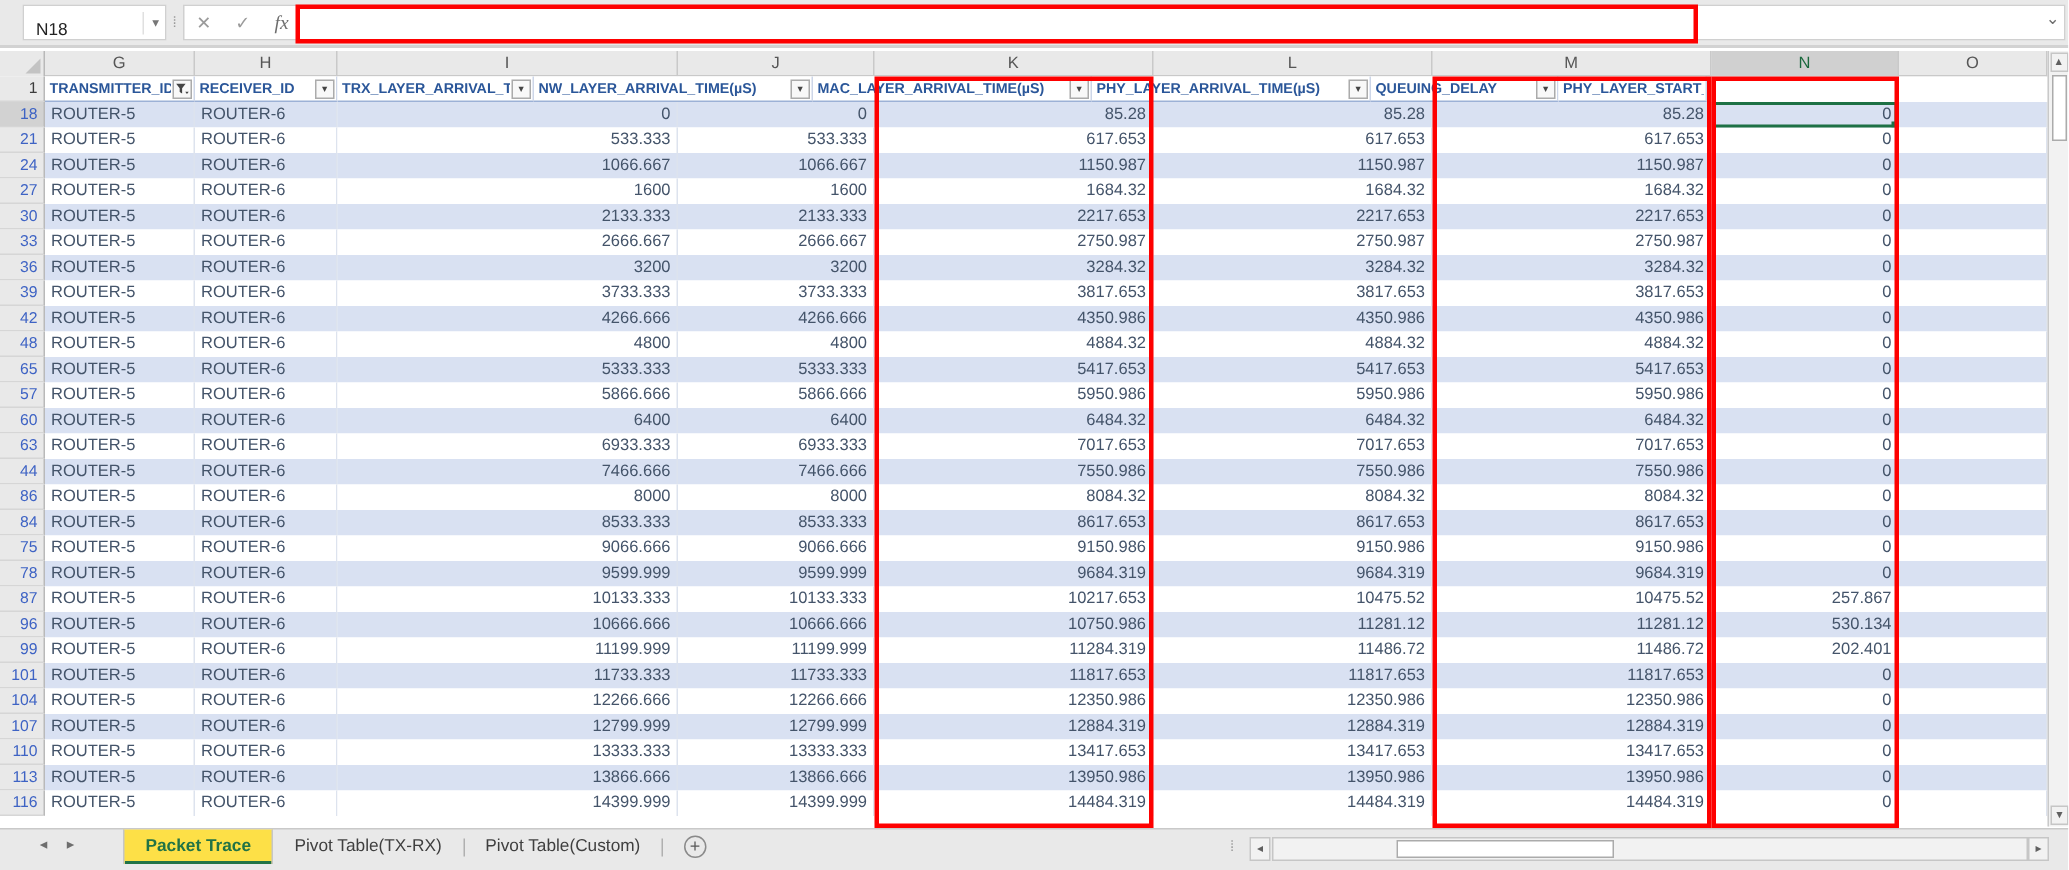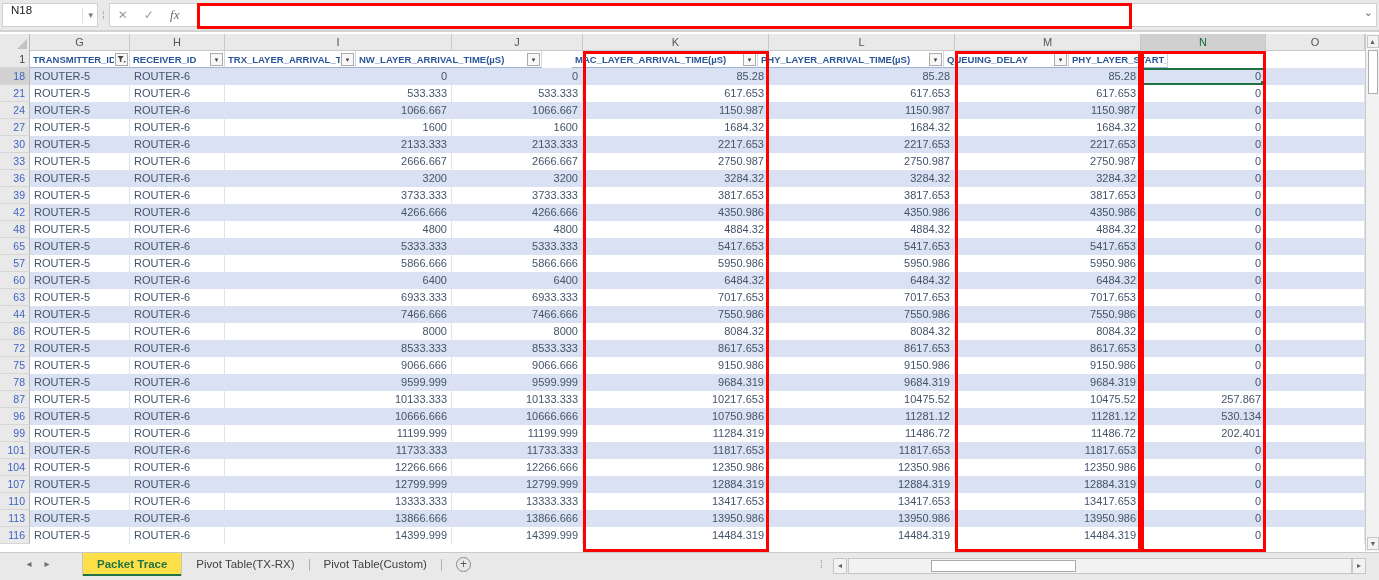--- a/index.html
+++ b/index.html
@@ -4,21 +4,21 @@
 <style>
   * { margin:0; padding:0; box-sizing:border-box; }
   html,body { background:#fff; }
   body { font-family:"Liberation Sans", sans-serif; }
   .app { position:relative; width:1379px; height:580px; background:#fff; overflow:hidden; }
 
   
   .formula-row { position:absolute; left:0; top:0; width:1379px; height:32px;
     background:#e9e9e9; border-bottom:2px solid #d2d2d2; display:flex; align-items:center; padding:0 2px; }
   .name-box { width:96px; height:24px; background:#fff; border:1px solid #d0d0d0;
-    display:flex; align-items:flex-start; font-size:11.5px; color:#222; padding-left:8px; position:relative; }
+    display:flex; align-items:flex-end; font-size:11.5px; color:#222; padding-left:8px; position:relative;margin-left:13px; }
   .name-box .nb-arrow { position:absolute; right:4px; top:4px; font-size:9px; color:#777;
     border-left:1px solid #e0e0e0; padding-left:5px; line-height:15px; }
   .dots { color:#9a9a9a; font-size:10px; margin:0 4px; letter-spacing:0; }
   .formula-field { flex:1; height:24px; background:#fff; border:1px solid #d0d0d0;
     display:flex; align-items:center; font-size:11.5px; position:relative; }
   .fxbtn { color:#9b9b9b; font-size:12px; width:26px; text-align:center; }
   .fxbtn.fx { font-style:italic; font-family:"Liberation Serif", serif; color:#6d6d6d; font-size:13px; }
   .formula-text { margin-left:22px; color:#1a1a1a; white-space:nowrap; }
   .red-box-formula { position:absolute; left:197px; top:3px; width:935px; height:26px;
     border:3px solid #fe0000; pointer-events:none; z-index:30; }
@@ -143,21 +143,21 @@
         <span class="fbtn">▾</span>
       </div>
       <div class="hcell" style="width: 131px; flex: 0 0 131px;">
         <span class="hlabel">TRX_LAYER_ARRIVAL_TIME(µS)</span>
         <span class="fbtn">▾</span>
       </div>
       <div class="hcell" style="width: 186px; flex: 0 0 186px;">
         <span class="hlabel">NW_LAYER_ARRIVAL_TIME(µS)</span>
         <span class="fbtn">▾</span>
       </div>
-      <div class="hcell" style="width: 186px; flex: 0 0 186px; margin-left: 30px;">
+      <div class="hcell" style="width: 186px; flex: 0 0 186px;">
         <span class="hlabel">MAC_LAYER_ARRIVAL_TIME(µS)</span>
         <span class="fbtn">▾</span>
       </div>
       <div class="hcell" style="width: 186px; flex: 0 0 186px;">
         <span class="hlabel">PHY_LAYER_ARRIVAL_TIME(µS)</span>
         <span class="fbtn">▾</span>
       </div>
       <div class="hcell" style="width: 125px; flex: 0 0 125px;">
         <span class="hlabel">QUEUING_DELAY</span>
         <span class="fbtn">▾</span>
@@ -354,21 +354,21 @@
         <div class="cell" style="width: 95px; flex: 0 0 95px;">ROUTER-6</div>
         <div class="cell num" style="width: 227px; flex: 0 0 227px;">8000</div>
         <div class="cell num" style="width: 131px; flex: 0 0 131px;">8000</div>
         <div class="cell num" style="width: 186px; flex: 0 0 186px;">8084.32</div>
         <div class="cell num" style="width: 186px; flex: 0 0 186px;">8084.32</div>
         <div class="cell num" style="width: 186px; flex: 0 0 186px;">8084.32</div>
         <div class="cell num" style="width: 125px; flex: 0 0 125px;">0</div>
         <div class="cell num" style="width: 99px; flex: 0 0 99px;"></div>
       </div>
       <div class="drow">
-        <div class="rowhead filtered">72</div>
+        <div class="rowhead filtered">84</div>
         <div class="cell band" style="width: 100px; flex: 0 0 100px;">ROUTER-5</div>
         <div class="cell band" style="width: 95px; flex: 0 0 95px;">ROUTER-6</div>
         <div class="cell num band" style="width: 227px; flex: 0 0 227px;">8533.333</div>
         <div class="cell num band" style="width: 131px; flex: 0 0 131px;">8533.333</div>
         <div class="cell num band" style="width: 186px; flex: 0 0 186px;">8617.653</div>
         <div class="cell num band" style="width: 186px; flex: 0 0 186px;">8617.653</div>
         <div class="cell num band" style="width: 186px; flex: 0 0 186px;">8617.653</div>
         <div class="cell num band" style="width: 125px; flex: 0 0 125px;">0</div>
         <div class="cell num band" style="width: 99px; flex: 0 0 99px;"></div>
       </div>

